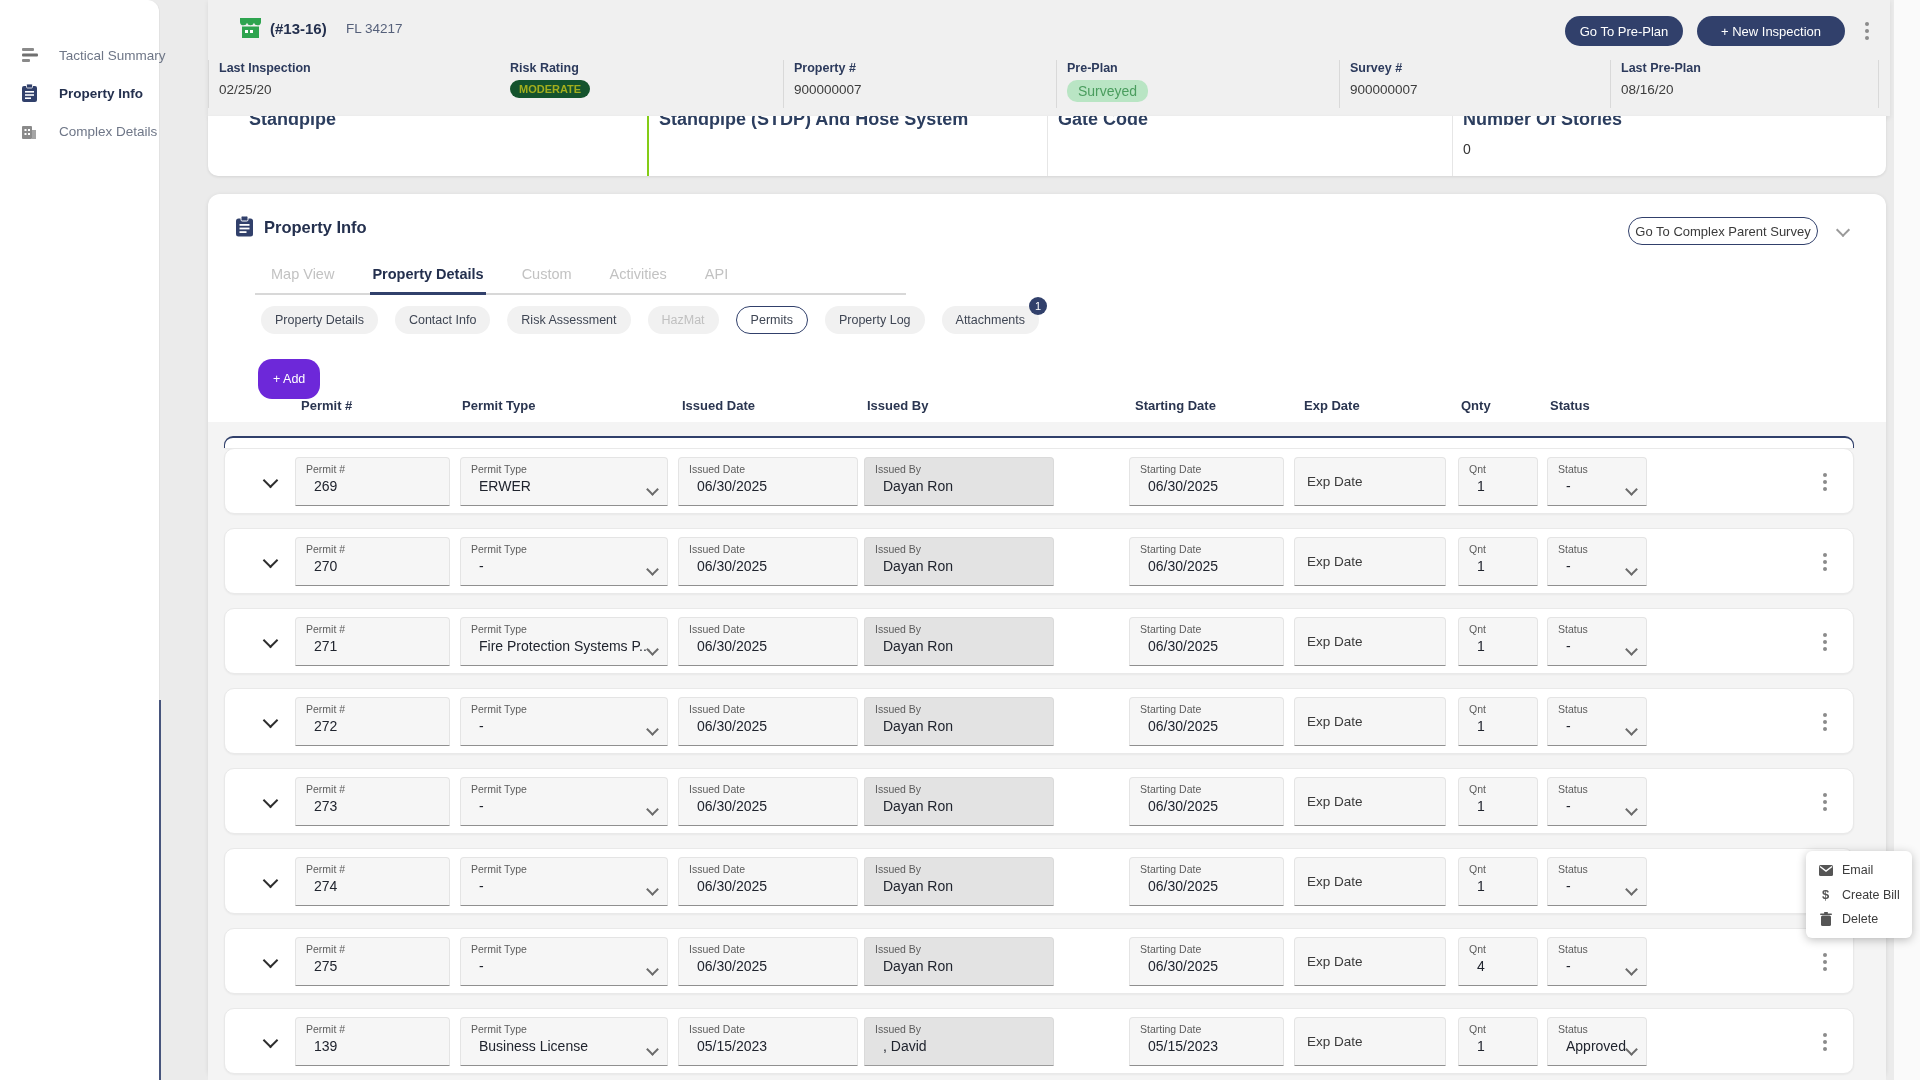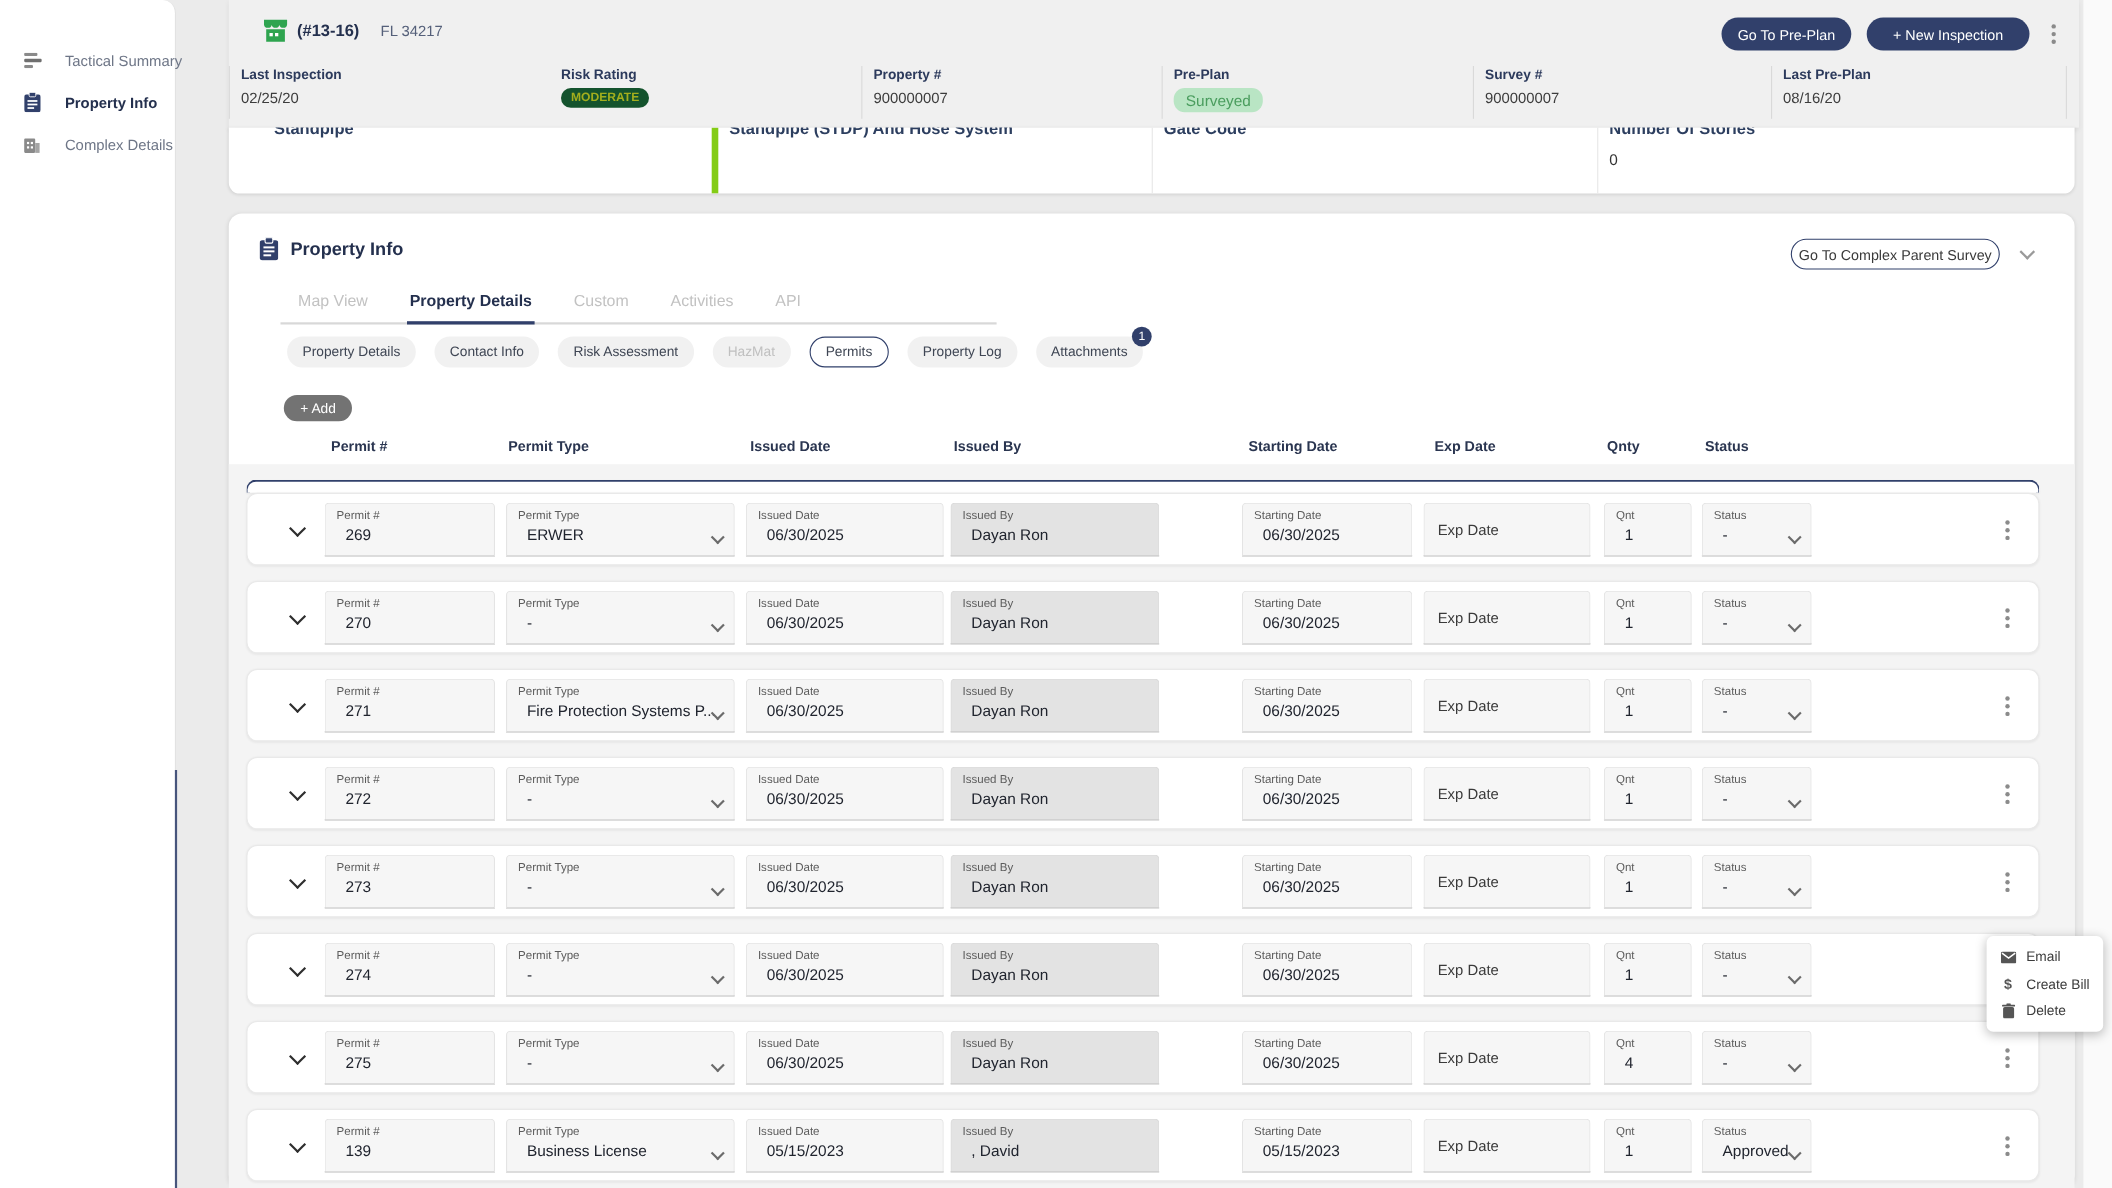--- a/index.html
+++ b/index.html
@@ -40,24 +40,24 @@
   .info-lb{font-size:12.5px;color:#2c3a5c;font-weight:bold;margin-top:1px;}
   .info-vl{font-size:13.5px;color:#3c3c3c;margin-top:7px;}
   .badge{display:inline-block;font-size:11px;font-weight:bold;border-radius:10px;padding:3px 9px;margin-top:5px;}
   .badge-yellow{background:#14532d;color:#a3ae1d;}
   .badge-green{background:#b9e5c4;color:#4a9d5e;font-size:14px;font-weight:normal;padding:3px 11px;}
   
   .clip-card{position:absolute;left:208px;top:116px;width:1678px;height:60px;background:#fff;
              border-radius:0 0 10px 10px;box-shadow:0 1px 3px rgba(0,0,0,.1);overflow:hidden;}
   .clip-col{position:absolute;top:0;height:100%;box-sizing:border-box;}
   .clip-col:nth-of-type(1){left:41px;}
-  .clip-col:nth-of-type(2){left:439px;border-left:6px solid #84cc16;padding-left:10px;}
+  .clip-col:nth-of-type(2){left:439px;border-left:2px solid #84cc16;padding-left:10px;}
   .clip-col:nth-of-type(3){left:839px;border-left:1px solid #e6e6e6;padding-left:10px;}
   .clip-col:nth-of-type(4){left:1244px;border-left:1px solid #e6e6e6;padding-left:10px;}
-  .clip-lb{font-size:15px;font-weight:bold;color:#2c3e5f;margin-top:-7px;white-space:nowrap;}
+  .clip-lb{font-size:18px;font-weight:bold;color:#2c3e5f;margin-top:-7px;white-space:nowrap;}
   .clip-vl{font-size:14px;color:#333;margin-top:11px;}
   .clip-vl:empty{display:none;}
   
   .main-card{position:absolute;left:208px;top:194px;width:1678px;height:886px;background:#fff;
              border-radius:12px;box-shadow:0 1px 4px rgba(0,0,0,.1);}
   .mc-head{position:absolute;left:0;top:19px;right:0;height:34px;}
   .clip-ic{position:absolute;left:28px;top:3px;}
   .mc-title{position:absolute;left:56px;top:5px;font-size:16.5px;font-weight:bold;color:#24304e;}
   .parent-btn{position:absolute;left:1420px;top:4px;width:190px;height:28px;border:1px solid #31406b;
               border-radius:15px;background:#fff;font-size:13px;color:#3a3a3a;display:flex;align-items:center;
@@ -70,21 +70,21 @@
   .tab{font-size:14.5px;color:#c2c2c2;padding:6px 2px 10px;cursor:pointer;white-space:nowrap;margin-bottom:-2px;}
   .tab.tab-active{color:#24304e;font-weight:bold;border-bottom:3px solid #31406b;}
   .chips{position:absolute;left:53px;top:112px;display:flex;gap:17px;}
   .chip{position:relative;height:28px;border-radius:15px;background:#f1f1f1;color:#3f4654;font-size:12.5px;
         display:flex;align-items:center;padding:0 14px;cursor:pointer;white-space:nowrap;box-sizing:border-box;}
   .chip.chip-active{background:#fff;border:1px solid #31406b;}
   .chip.chip-disabled{color:#c0c0c0;}
   .chip-badge{position:absolute;right:-8px;top:-9px;min-width:18px;height:18px;border-radius:50%;background:#31406b;
               color:#fff;font-size:11px;display:flex;align-items:center;justify-content:center;}
   .chip-badge:empty{display:none;}
-  .add-btn{position:absolute;left:50px;top:165px;height:24px;border-radius:14px;background:#737373;color:#fff;
+  .add-btn{position:absolute;left:50px;top:165px;height:40px;border-radius:14px;background:#6d28d9;color:#fff;
            font-size:12.5px;display:flex;align-items:center;padding:0 15px;cursor:pointer;}
   .ths{position:absolute;left:0;top:204px;right:0;height:24px;}
   .th{position:absolute;top:0;font-size:13px;font-weight:bold;color:#2a3550;white-space:nowrap;}
   .th:nth-of-type(1){left:93px;} .th:nth-of-type(2){left:254px;} .th:nth-of-type(3){left:474px;}
   .th:nth-of-type(4){left:659px;} .th:nth-of-type(5){left:927px;} .th:nth-of-type(6){left:1096px;}
   .th:nth-of-type(7){left:1253px;} .th:nth-of-type(8){left:1342px;}
   .rows{position:absolute;left:0;top:228px;right:0;bottom:0;background:#f4f4f4;padding:14px 32px 0 16px;overflow:hidden;}
   .permit-row{position:relative;height:66px;margin-bottom:14px;background:#fff;border:1px solid #e9e9e9;
               border-radius:10px;box-shadow:0 1px 2px rgba(0,0,0,.05);box-sizing:border-box;}
   .permit-row.partial{height:12px;border:1px solid #31406b;border-bottom:none;border-radius:9px 9px 0 0;

